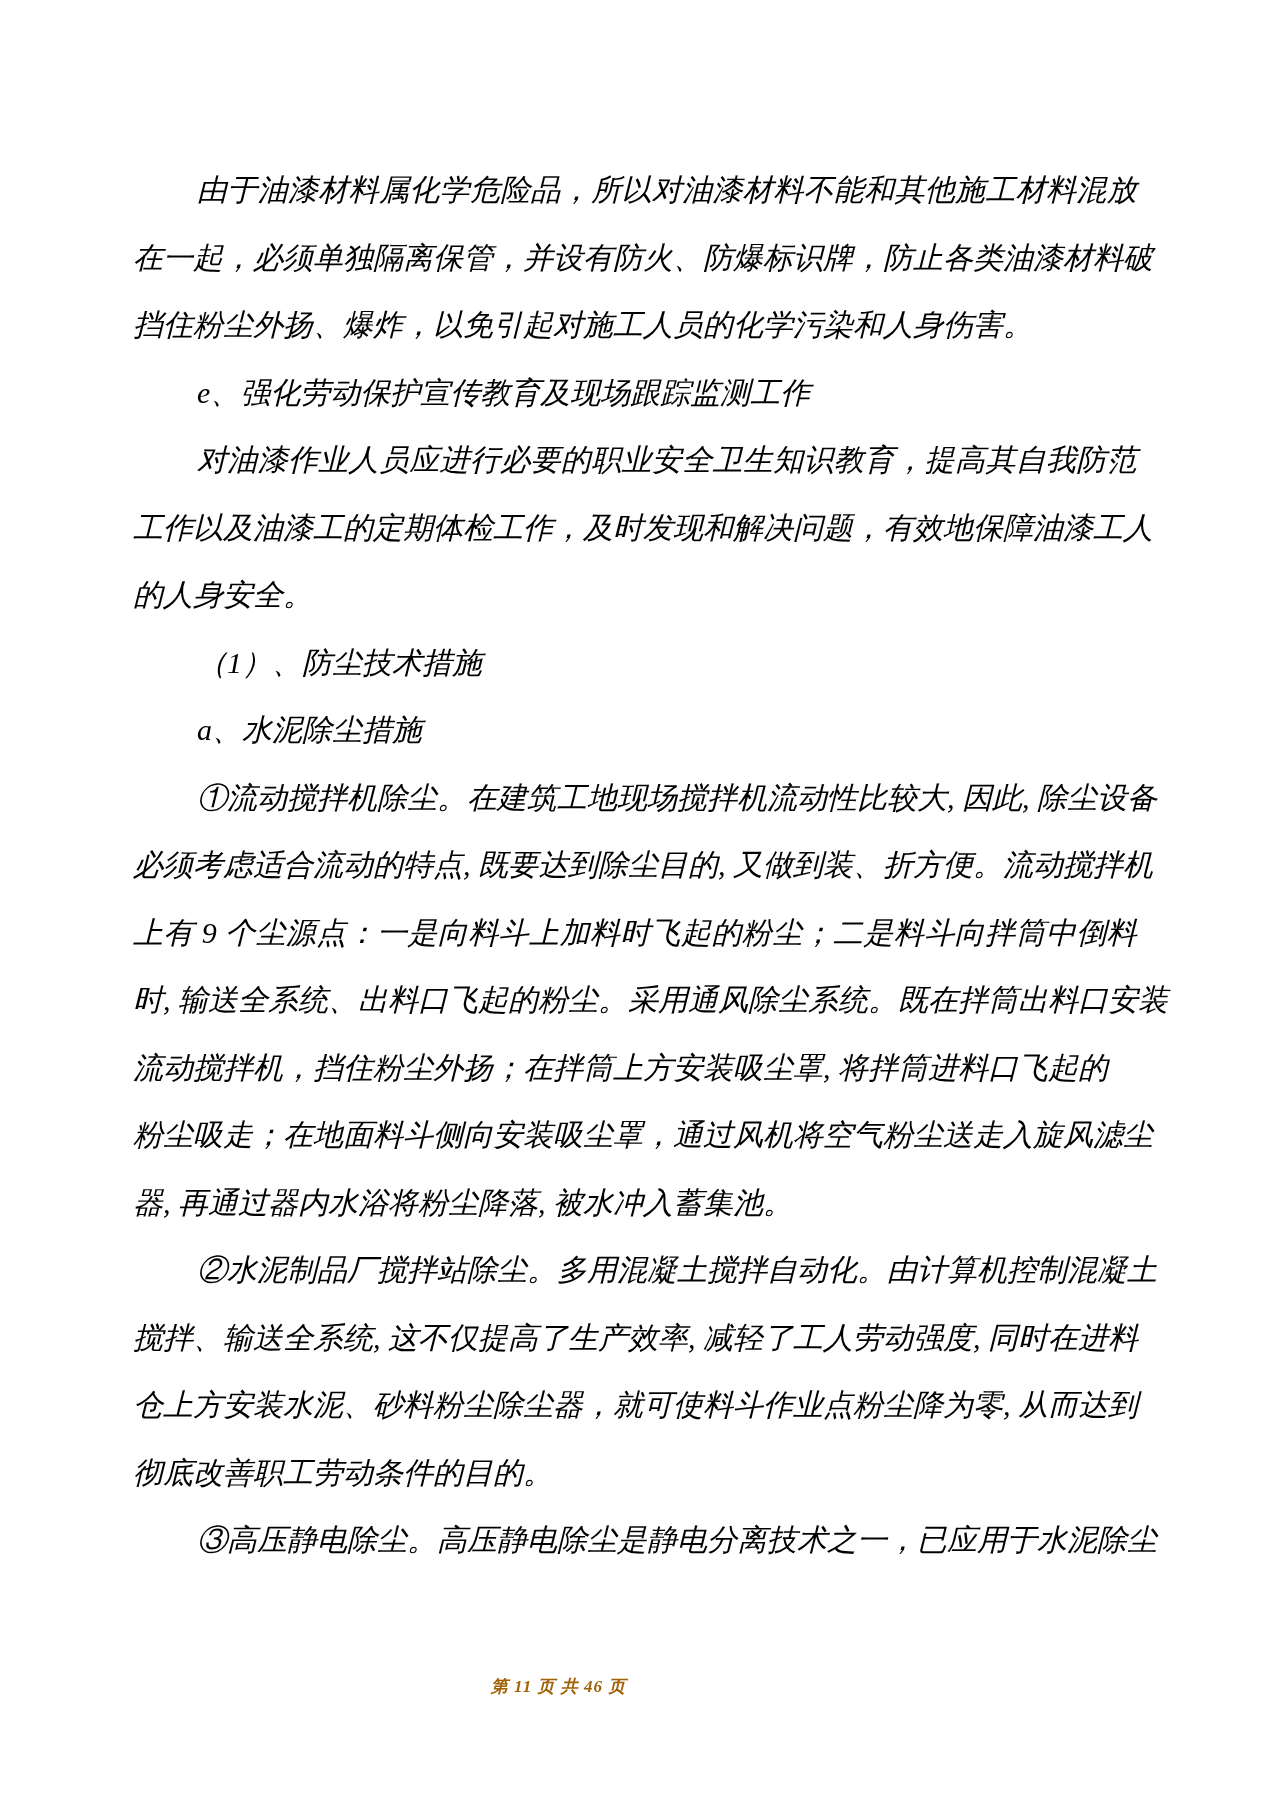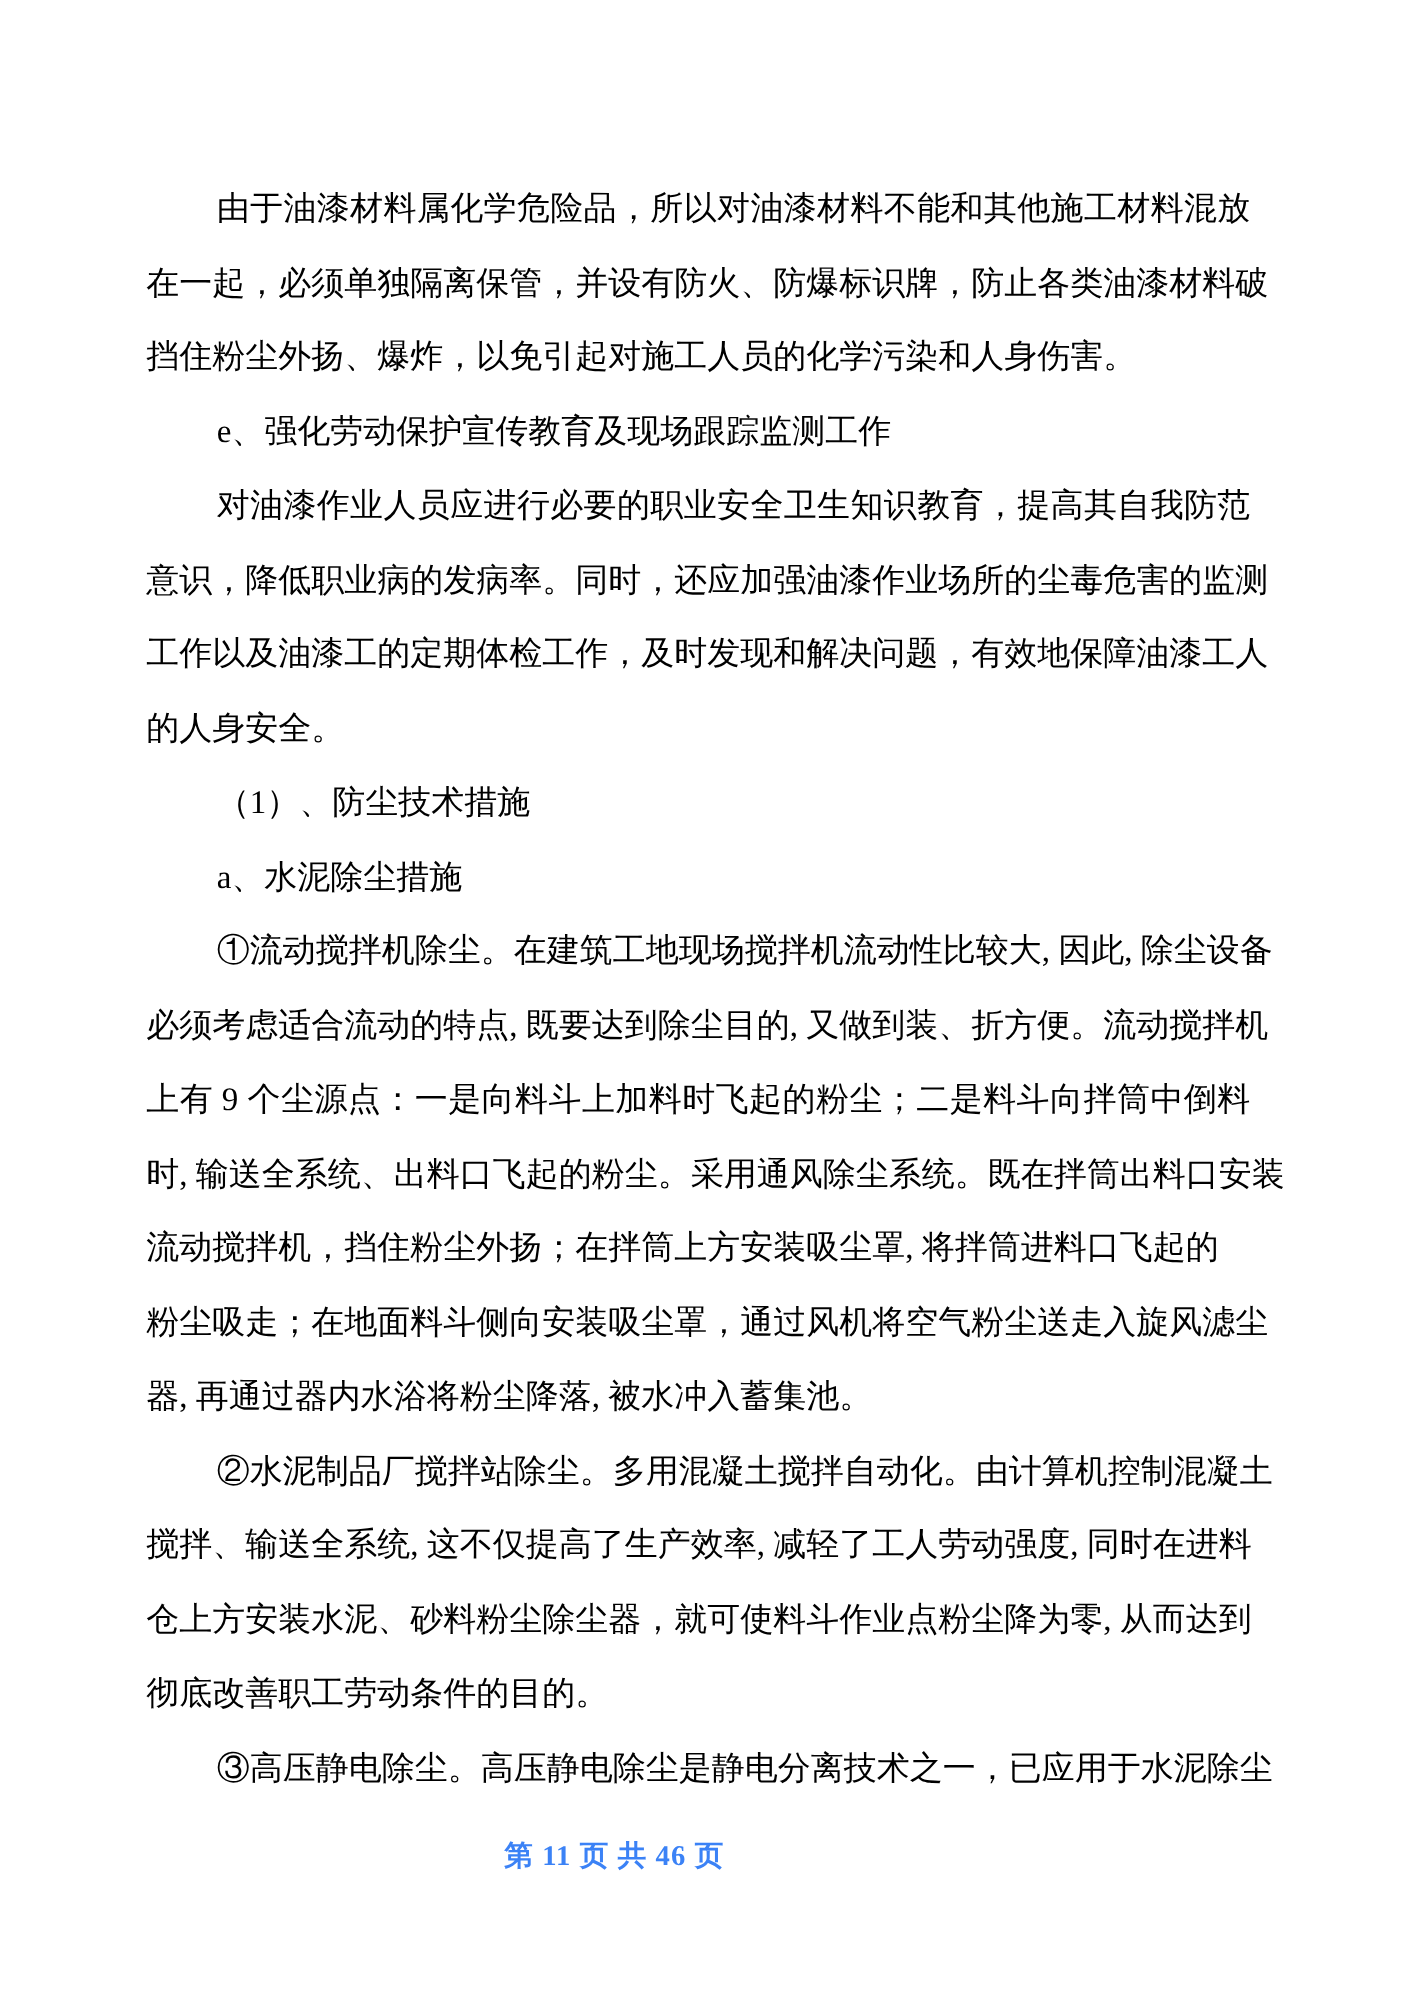--- a/index.html
+++ b/index.html
@@ -8,20 +8,21 @@
     background: #ffffff;
   }
   .page {
     position: relative;
     width: 1280px;
     height: 1810px;
     background: #ffffff;
     overflow: hidden;
     font-family: "Liberation Serif", "DejaVu Serif", serif;
     color: #000000;
+    font-style: italic;
   }
   .doc-body {
     position: absolute;
     left: 133px;
     top: 156px;
     width: 1004px;
   }
   .line {
     height: 67.5px;
     line-height: 67.5px;
@@ -31,38 +32,37 @@
   }
   .line.ind {
     padding-left: 64px;
   }
   .page-footer {
     position: absolute;
     top: 1672px;
     left: 0;
     right: 163px;
     text-align: center;
-    font-size: 26px;
+    font-size: 17px;
     font-weight: bold;
     letter-spacing: 1px;
     line-height: 30px;
-    color: #3b82f6;
+    color: #a16207;
   }
 </style>
 </head>
 <body>
 
 <div class="page">
   <div class="doc-body">
       <div class="line ind"><span style="letter-spacing: 0.322581px;">由于油漆材料属化学危险品，所以对油漆材料不能和其他施工材料混放</span></div>
       <div class="line"><span>在一起，必须单独隔离保管，并设有防火、防爆标识牌，防止各类油漆材料破</span></div>
       <div class="line"><span>挡住粉尘外扬、爆炸，以免引起对施工人员的化学污染和人身伤害。</span></div>
       <div class="line ind"><span>e、强化劳动保护宣传教育及现场跟踪监测工作</span></div>
       <div class="line ind"><span style="letter-spacing: 0.322581px;">对油漆作业人员应进行必要的职业安全卫生知识教育，提高其自我防范</span></div>
-      <div class="line"><span>意识，降低职业病的发病率。同时，还应加强油漆作业场所的尘毒危害的监测</span></div>
       <div class="line"><span>工作以及油漆工的定期体检工作，及时发现和解决问题，有效地保障油漆工人</span></div>
       <div class="line"><span>的人身安全。</span></div>
       <div class="line ind"><span>（1）、防尘技术措施</span></div>
       <div class="line ind"><span>a、水泥除尘措施</span></div>
       <div class="line ind"><span>①流动搅拌机除尘。在建筑工地现场搅拌机流动性比较大, 因此, 除尘设备</span></div>
       <div class="line"><span>必须考虑适合流动的特点, 既要达到除尘目的, 又做到装、折方便。流动搅拌机</span></div>
       <div class="line"><span style="letter-spacing: 0.4px;">上有 9 个尘源点：一是向料斗上加料时飞起的粉尘；二是料斗向拌筒中倒料</span></div>
       <div class="line"><span>时, 输送全系统、出料口飞起的粉尘。采用通风除尘系统。既在拌筒出料口安装</span></div>
       <div class="line"><span>流动搅拌机，挡住粉尘外扬；在拌筒上方安装吸尘罩, 将拌筒进料口飞起的</span></div>
       <div class="line"><span>粉尘吸走；在地面料斗侧向安装吸尘罩，通过风机将空气粉尘送走入旋风滤尘</span></div>

